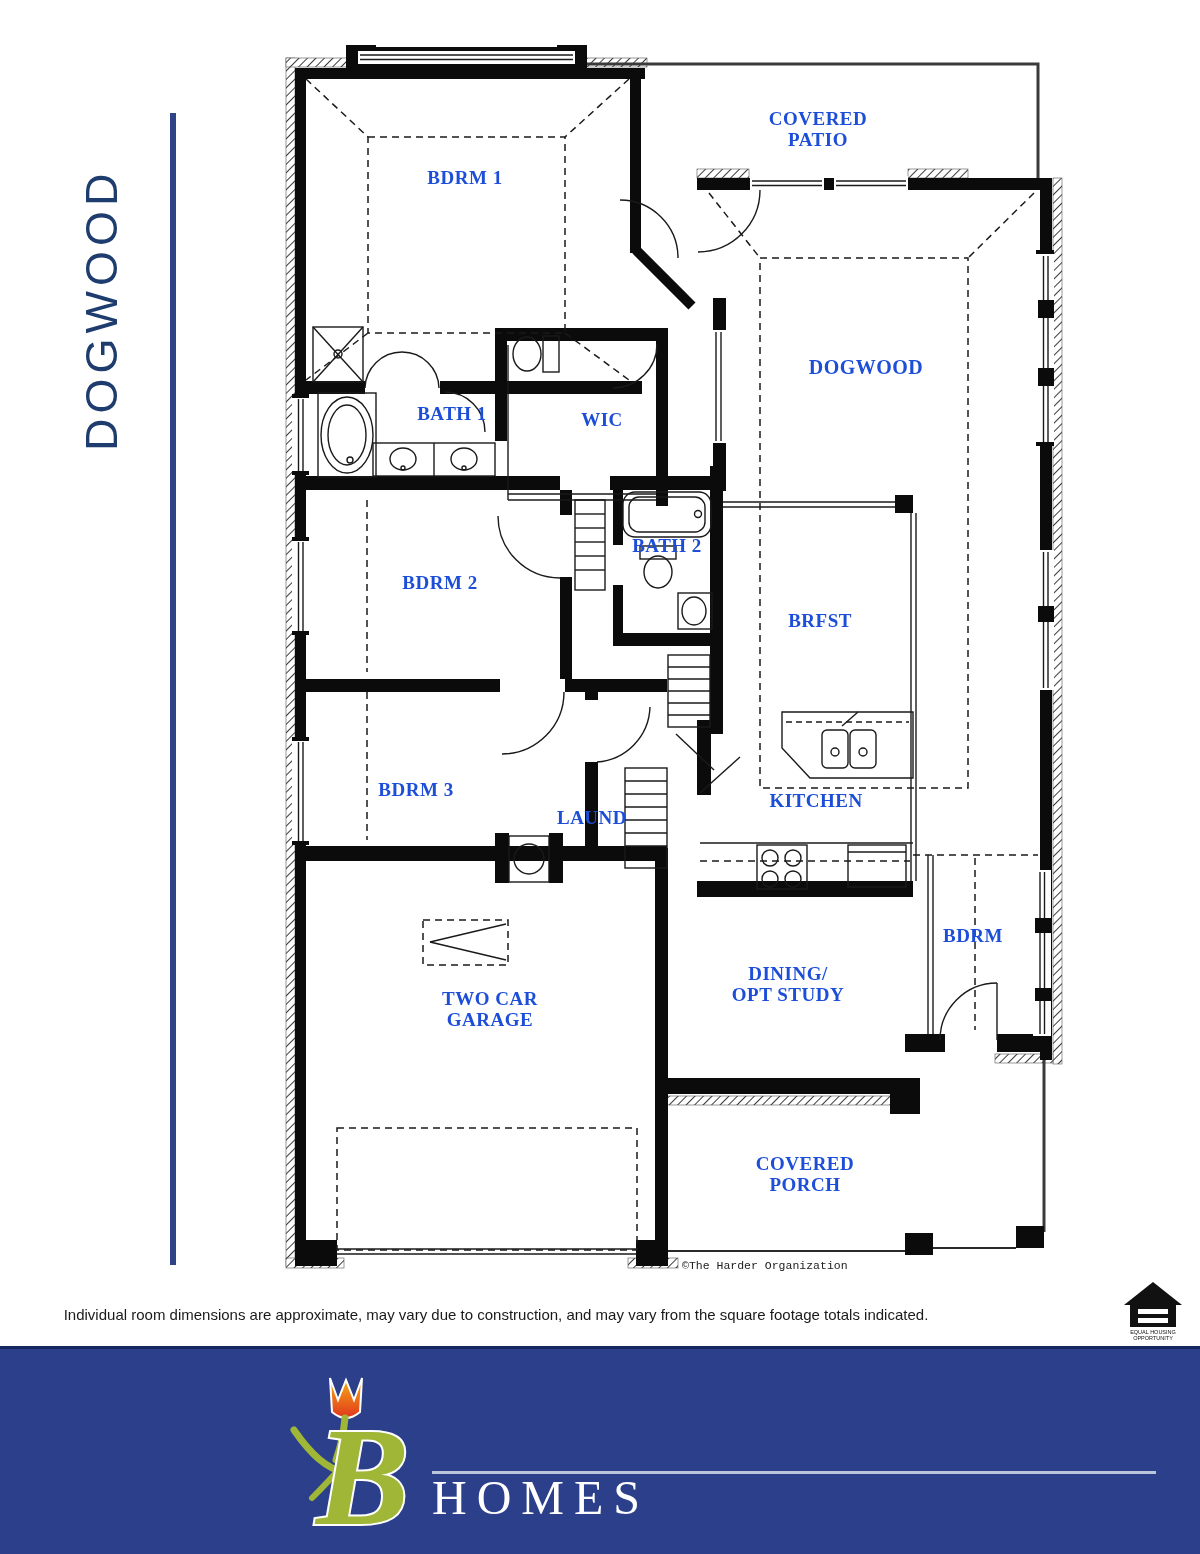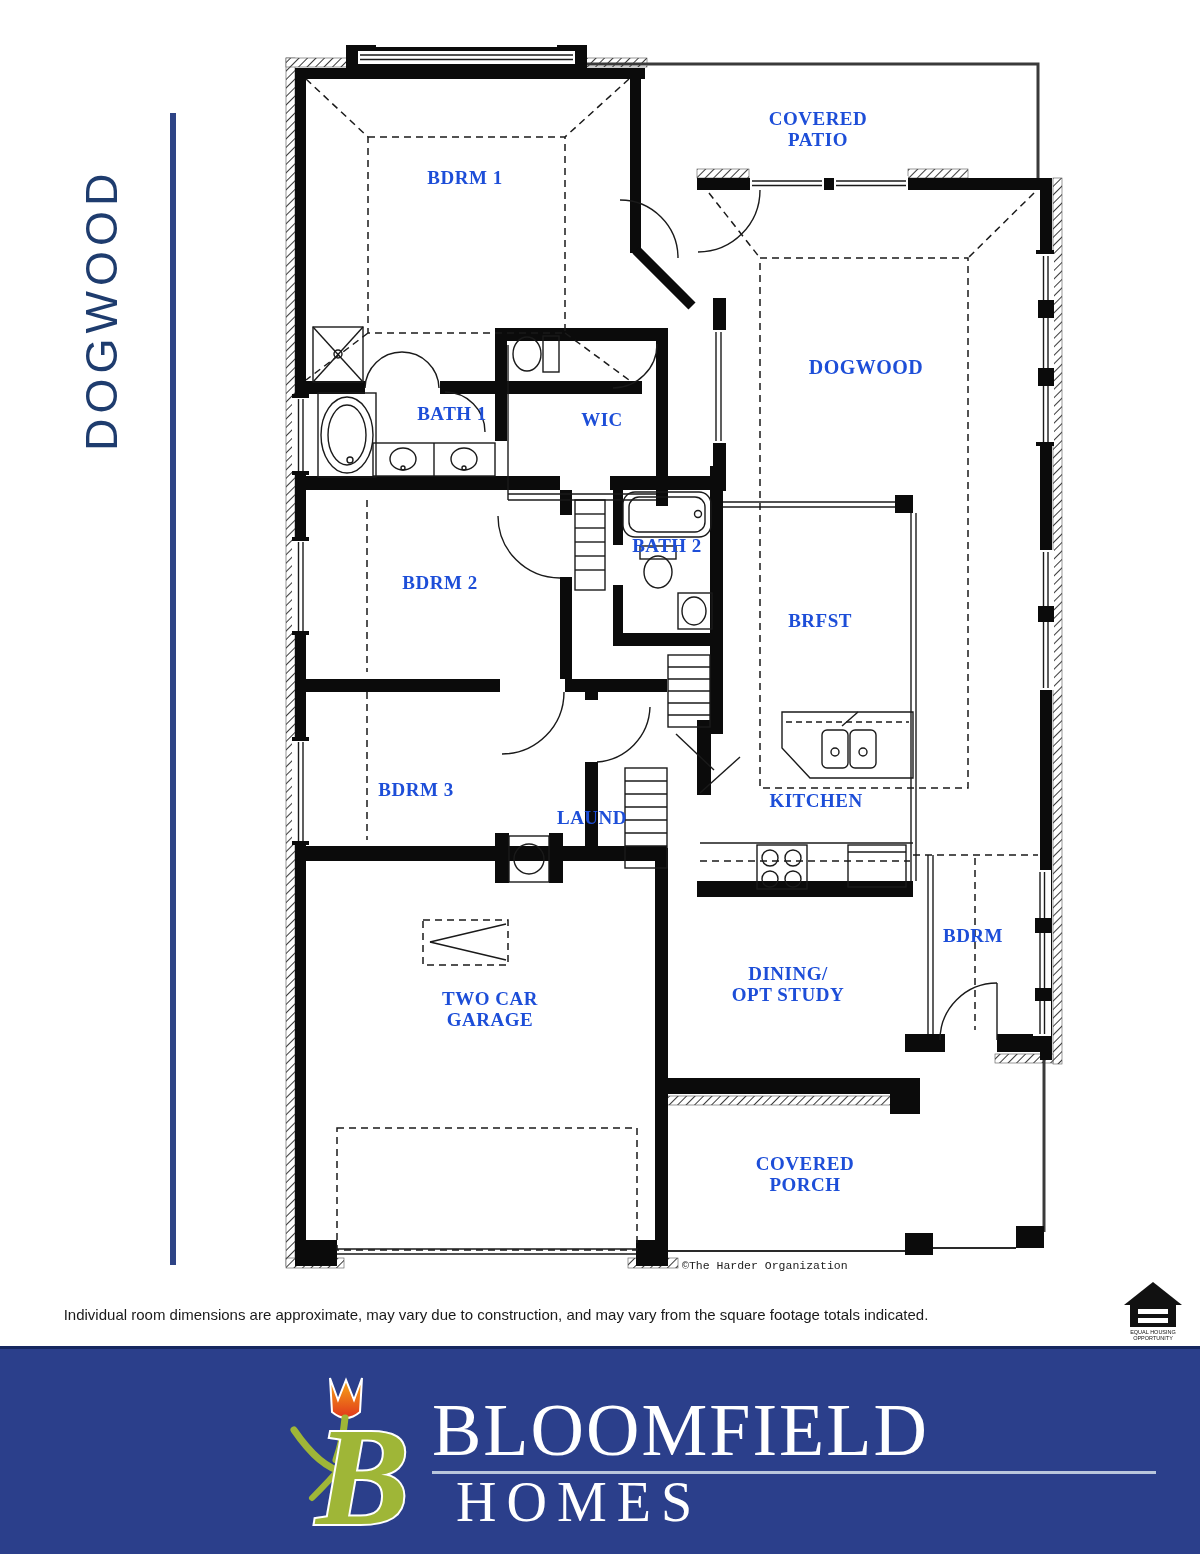--- a/index.html
+++ b/index.html
@@ -28,21 +28,21 @@
     font-family:Liberation Mono, monospace;}
   #disclaimer{position:absolute;left:0;top:1306px;width:992px;text-align:center;
     font-size:15px;color:#1a1a1a;font-family:"Liberation Sans",sans-serif;}
   
   #banner{position:absolute;left:0;top:1346px;width:1200px;height:208px;
     background:#2b3f8b;border-top:3px solid #16275f;box-sizing:border-box;}
   #brand-line1{position:absolute;left:432px;top:1388px;color:#ffffff;
     font-family:"Liberation Serif",serif;font-size:74px;letter-spacing:2px;}
   #brand-rule{position:absolute;left:432px;top:1471px;width:724px;height:3px;background:#b9c6dc;}
   #brand-line2{position:absolute;left:432px;top:1470px;color:#ffffff;
-    font-family:"Liberation Serif",serif;font-size:56px;letter-spacing:10px;margin-left:24px;}
+    font-family:"Liberation Serif",serif;font-size:48px;letter-spacing:10px;}
   #logo{position:absolute;left:286px;top:1372px;}
   #eho{position:absolute;left:1120px;top:1280px;}
 </style>
 </head>
 <body>
 
 <div id="page">
 
   <div id="plan-title">DOGWOOD</div>
   <div id="title-rule"></div>
@@ -351,17 +351,16 @@
     </defs>
     <g>
       <path d="M8 58 Q34 96 58 100" stroke="#9fb637" stroke-width="7" fill="none" stroke-linecap="round"></path>
       <path d="M26 126 Q44 108 54 96" stroke="#9fb637" stroke-width="6" fill="none" stroke-linecap="round"></path>
     </g>
     <path d="M44 6 L52 28 L60 8 L68 28 L76 6 L74 40 Q60 52 46 40 Z" fill="url(#tulipg)" stroke="#fff" stroke-width="2"></path>
     <path d="M59 46 Q57 68 50 88" stroke="#9fb637" stroke-width="7" fill="none" stroke-linecap="round"></path>
     <text x="30" y="152" font-family="Liberation Serif,serif" font-style="italic" font-weight="bold" font-size="140" fill="#9fb637" stroke="#ffffff" stroke-width="4" paint-order="stroke">B</text>
   </svg>
 
-  <div id="brand-line1">BLOOMFIELD</div>
   <div id="brand-rule"></div>
   <div id="brand-line2">HOMES</div>
 
 </div>
 
 </body></html>

